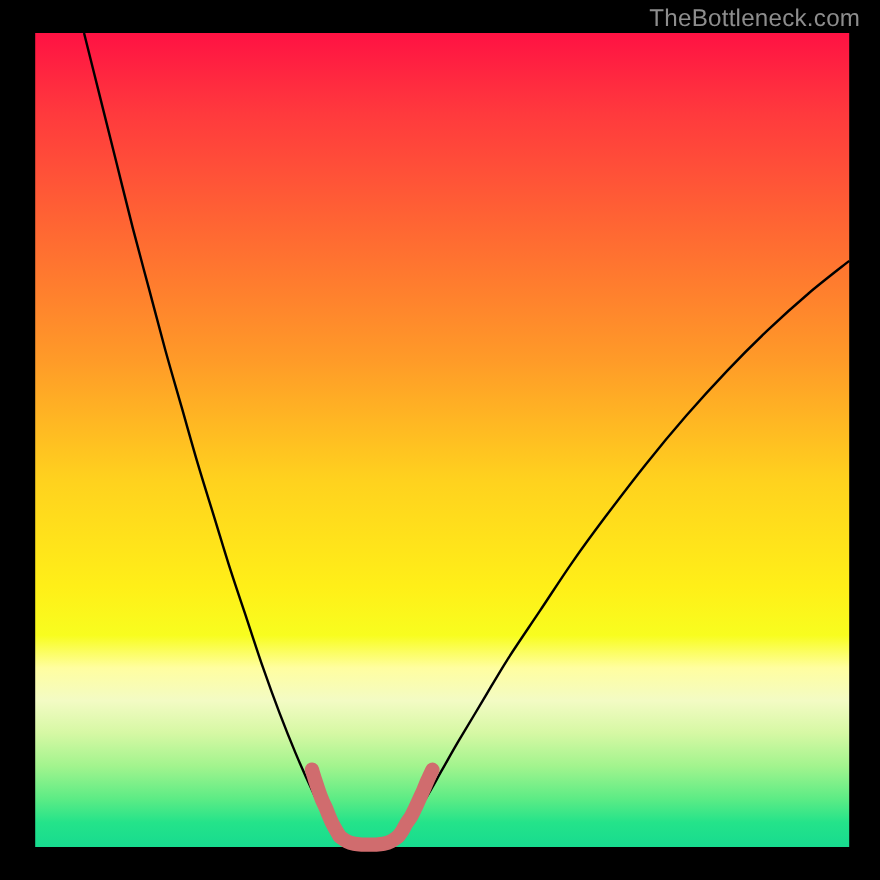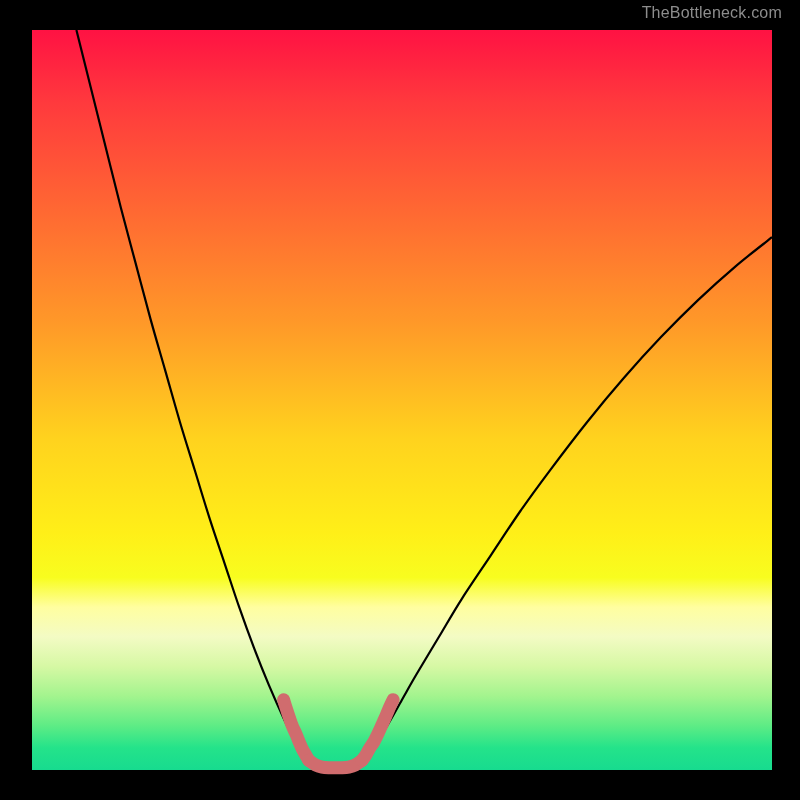--- a/index.html
+++ b/index.html
@@ -16,21 +16,21 @@
     left: 0;
     top: 0;
     width: 800px;
     height: 800px;
   }
   .watermark {
     position: absolute;
     top: 4px;
     right: 18px;
     color: #8d8d8d;
-    font-size: 16px;
+    font-size: 22px;
     letter-spacing: 0.2px;
     font-weight: 400;
     user-select: none;
   }
   svg { display: block; }
 </style>
 </head>
 <body>
 
 <div class="frame">

